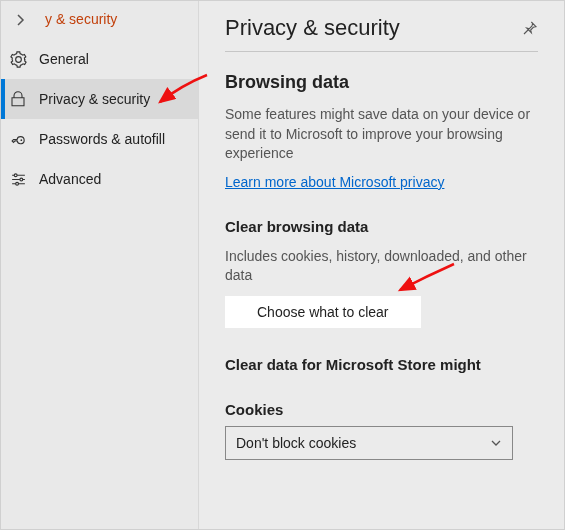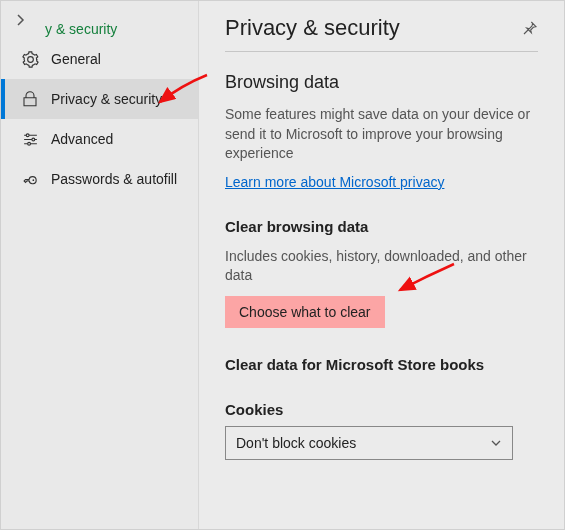--- a/index.html
+++ b/index.html
@@ -24,42 +24,42 @@
       height: 38px;
       display: flex;
       align-items: center;
       padding-left: 14px;
       color: #444;
     }
     .nav-item {
       height: 40px;
       display: flex;
       align-items: center;
-      padding-left: 20px;
+      padding-left: 8px;
       gap: 12px;
       cursor: pointer;
       position: relative;
     }
     .nav-item.active {
       background: #d9d9d9;
     }
     .nav-item.active::before {
       content: "";
       position: absolute;
       left: 0; top: 0; bottom: 0;
       width: 4px;
       background: #0078d7;
     }
     .nav-icon { width: 18px; display: flex; justify-content: center; color: #333; }
     .nav-label { font-size: 14px; color: #222; }
     .ghost-page-title {
       position: absolute;
-      top: 20px; left: 44px;
+      top: 10px; left: 44px;
       font-size: 14px;
-      color: #15803d;
+      color: #c2410c;
       pointer-events: none;
     }
     .main {
       flex: 1;
       padding: 8px 26px 20px 26px;
       background: #ebebeb;
       overflow: hidden;
       position: relative;
     }
     .title-row {
@@ -67,29 +67,29 @@
       align-items: center;
       justify-content: space-between;
       padding: 6px 0 10px 0;
       border-bottom: 1px solid #c6c6c6;
     }
     .page-title {
       font-size: 22px;
       font-weight: 400;
     }
     .pin { color: #555; }
-    h2.section { font-size: 18px; font-weight: 400; margin-top: 20px; }
+    h2.section { font-size: 18px; font-weight: 700; margin-top: 20px; }
     h3.subsection { font-size: 15px; font-weight: 600; margin-top: 28px; }
     .body-text { font-size: 14px; color: #555; line-height: 1.4; margin-top: 12px; }
     .link { color: #0066cc; text-decoration: underline; display: inline-block; margin-top: 10px; cursor: pointer; }
     .btn {
       display: inline-block;
-      background: #fca5a5;
+      background: #ffffff;
       border: none;
-      padding: 8px 14px;
+      padding: 8px 32px;
       font-size: 14px;
       color: #222;
       margin-top: 10px;
       cursor: pointer;
     }
     .select {
       margin-top: 8px;
       border: 1px solid #888;
       width: 288px;
       height: 34px;
@@ -132,37 +132,37 @@
       <svg width="16" height="16" viewBox="0 0 24 24">
           <path fill="none" stroke="#333" stroke-width="1.6" d="M6 10V7a6 6 0 1112 0v3m-15 0h18v12H3V10z"></path>
         </svg>
     </span>
     <span class="nav-label">Privacy &amp; security</span>
   </div>
 
   <div class="nav-item">
     <span class="nav-icon">
       <svg width="17" height="17" viewBox="0 0 24 24">
+          <path fill="none" stroke="#333" stroke-width="1.6" d="M15 8a5 5 0 11-4.9 6H7l-2 2-2-2 2-2H10A5 5 0 0115 8z"></path>
+          <circle cx="16" cy="13" r="1.2" fill="#333"></circle>
+        </svg>
+    </span>
+    <span class="nav-label">Passwords &amp; autofill</span>
+  </div>
+
+  <div class="nav-item">
+    <span class="nav-icon">
+      <svg width="17" height="17" viewBox="0 0 24 24">
           <path stroke="#333" stroke-width="1.6" d="M3 6h18M3 12h18M3 18h18"></path>
           <circle cx="8" cy="6" r="2" fill="#e9e9e9" stroke="#333" stroke-width="1.6"></circle>
           <circle cx="16" cy="12" r="2" fill="#e9e9e9" stroke="#333" stroke-width="1.6"></circle>
           <circle cx="10" cy="18" r="2" fill="#e9e9e9" stroke="#333" stroke-width="1.6"></circle>
         </svg>
     </span>
     <span class="nav-label">Advanced</span>
-  </div>
-
-  <div class="nav-item">
-    <span class="nav-icon">
-      <svg width="17" height="17" viewBox="0 0 24 24">
-          <path fill="none" stroke="#333" stroke-width="1.6" d="M15 8a5 5 0 11-4.9 6H7l-2 2-2-2 2-2H10A5 5 0 0115 8z"></path>
-          <circle cx="16" cy="13" r="1.2" fill="#333"></circle>
-        </svg>
-    </span>
-    <span class="nav-label">Passwords &amp; autofill</span>
   </div>
 </div>
 
 <div class="main">
   <div class="title-row">
     <div class="page-title">Privacy &amp; security</div>
     <span class="pin">
       <svg width="16" height="16" viewBox="0 0 24 24">
           <path fill="none" stroke="#555" stroke-width="1.6" d="M14 3l7 7-4 1-4 4 1 4-7-7 4 1 4-4 1-4zM3 21l6-6"></path>
         </svg>
@@ -170,21 +170,21 @@
   </div>
 
   <h2 class="section">Browsing data</h2>
   <p class="body-text">Some features might save data on your device or send it to Microsoft to improve your browsing experience</p>
   <a class="link">Learn more about Microsoft privacy</a>
 
   <h3 class="subsection">Clear browsing data</h3>
   <p class="body-text">Includes cookies, history, downloaded, and other data</p>
   <button class="btn">Choose what to clear</button>
 
-  <h3 class="subsection">Clear data for Microsoft Store books</h3>
+  <h3 class="subsection">Clear data for Microsoft Store might</h3>
 
   <h3 class="subsection">Cookies</h3>
   <div class="select">
     <span>Don't block cookies</span>
     <span>
       <svg width="12" height="12" viewBox="0 0 12 12">
           <path d="M2 4l4 4 4-4" stroke="#555" stroke-width="1.3" fill="none"></path>
         </svg>
     </span>
   </div>

